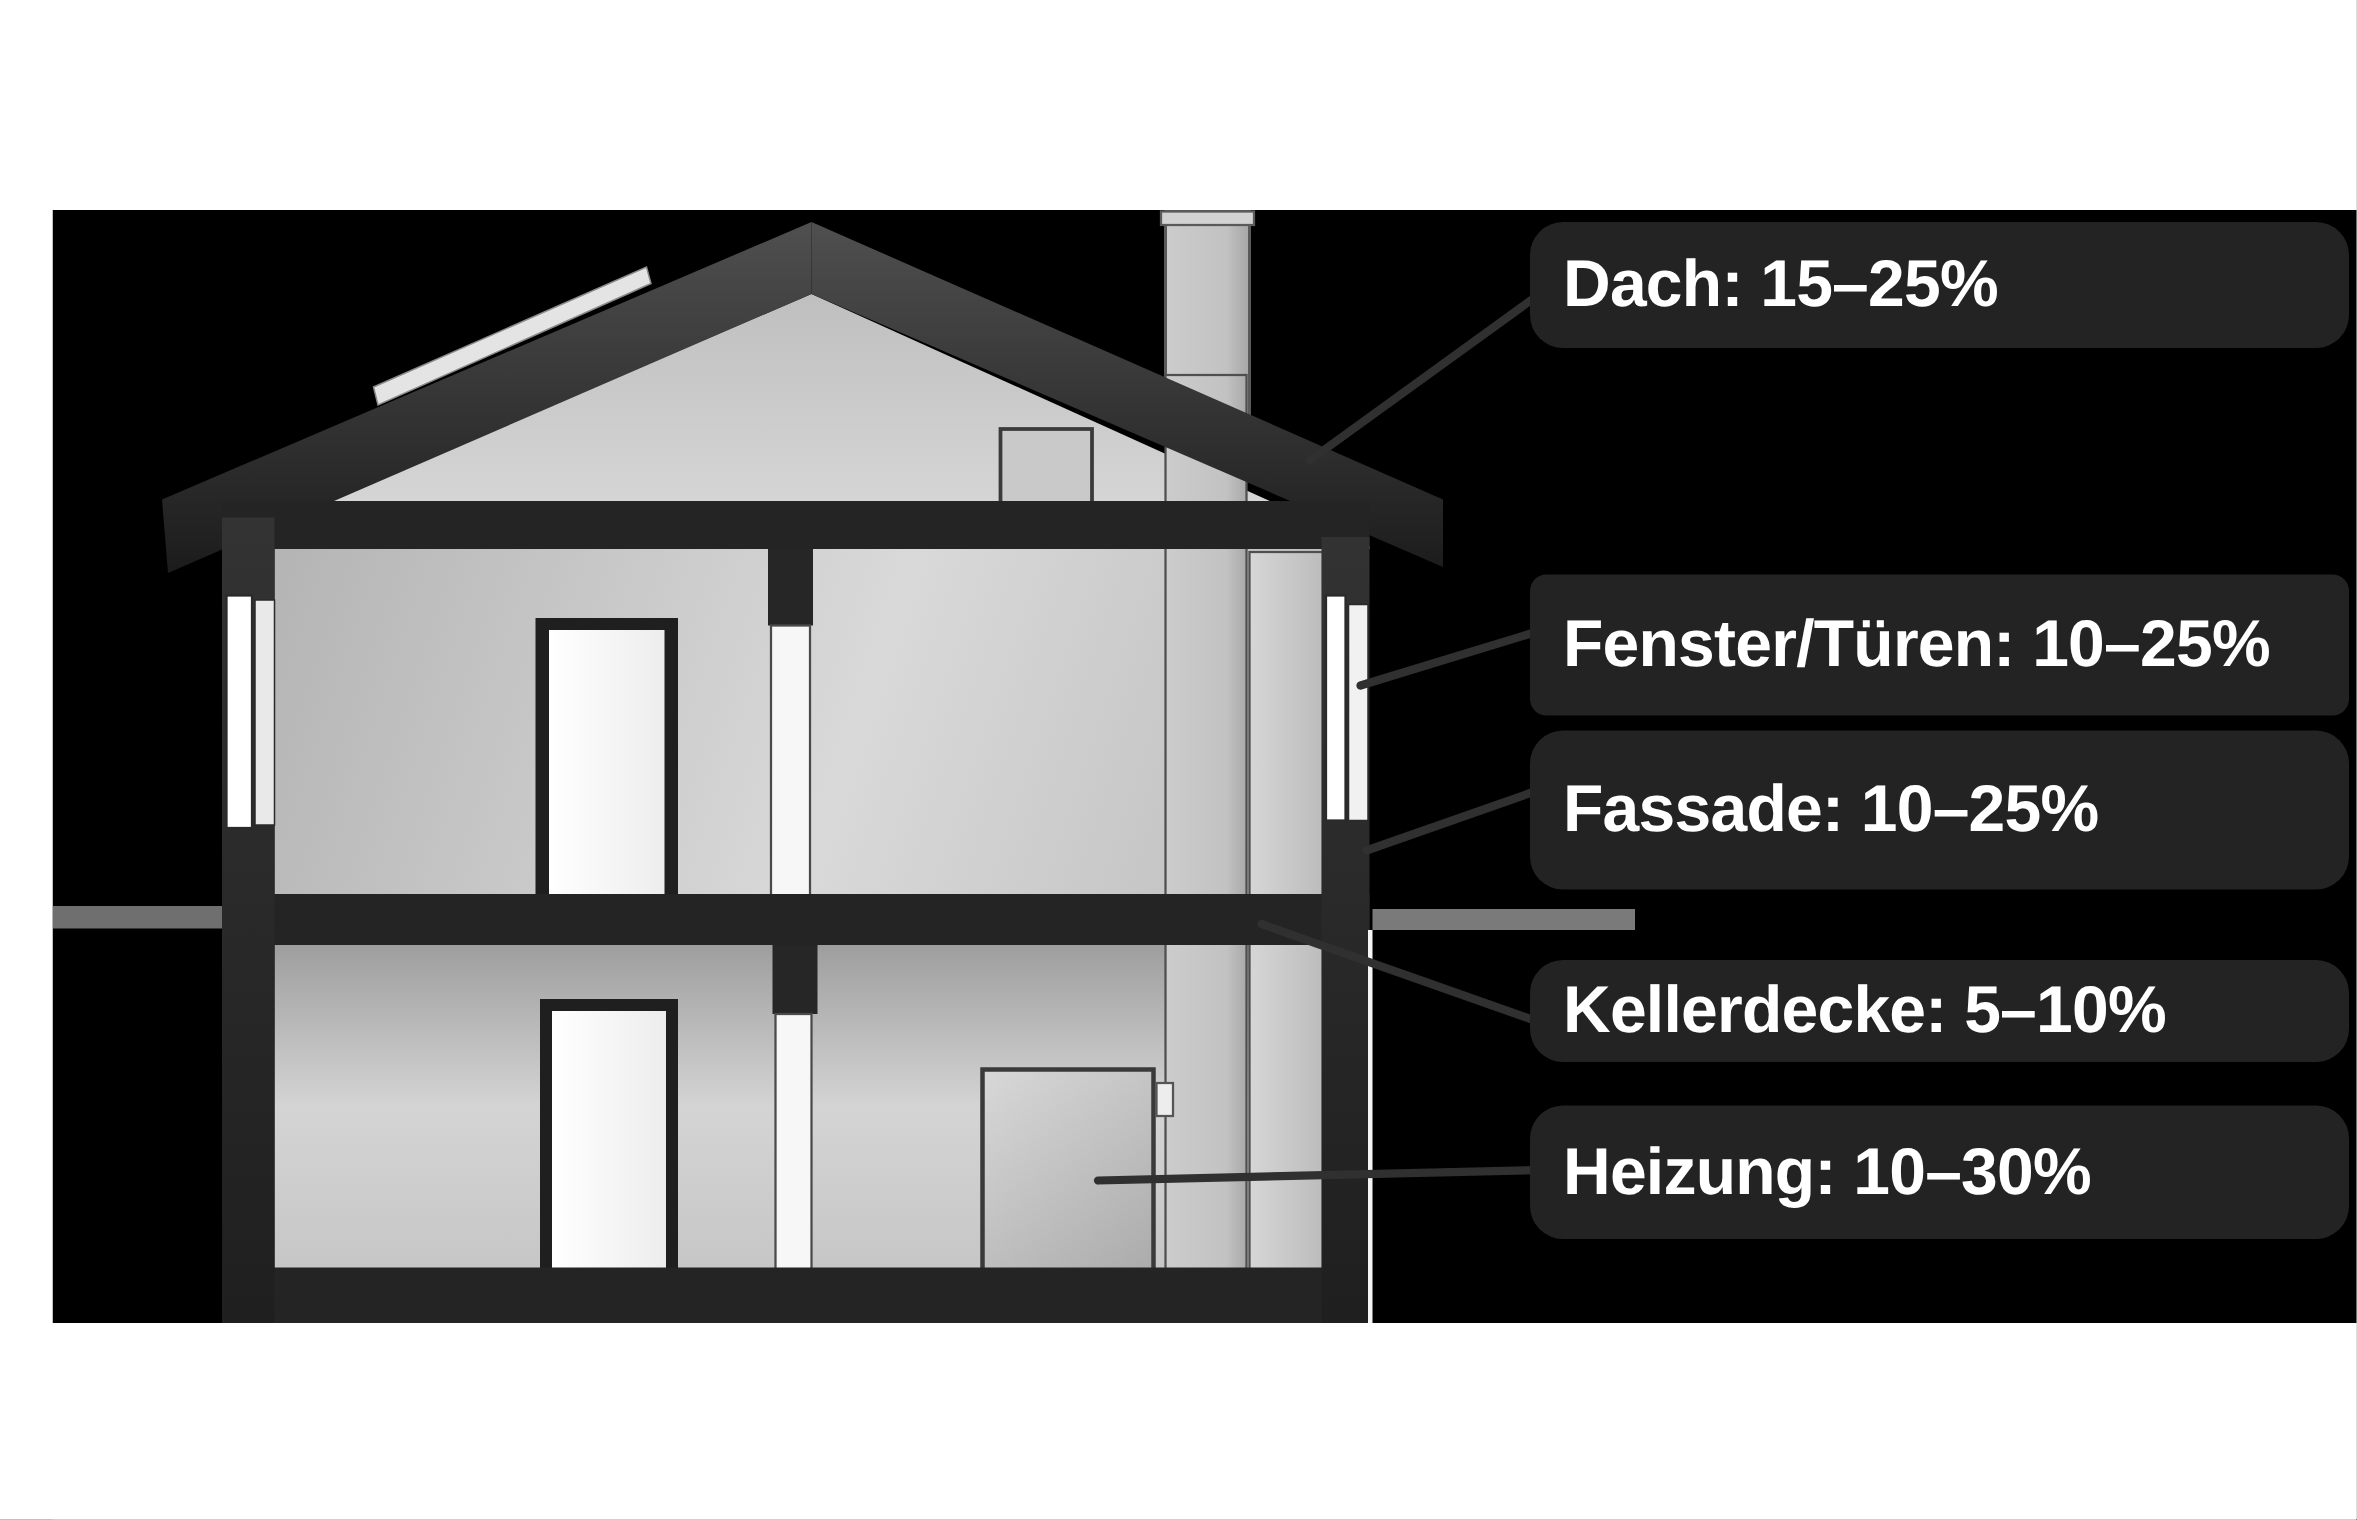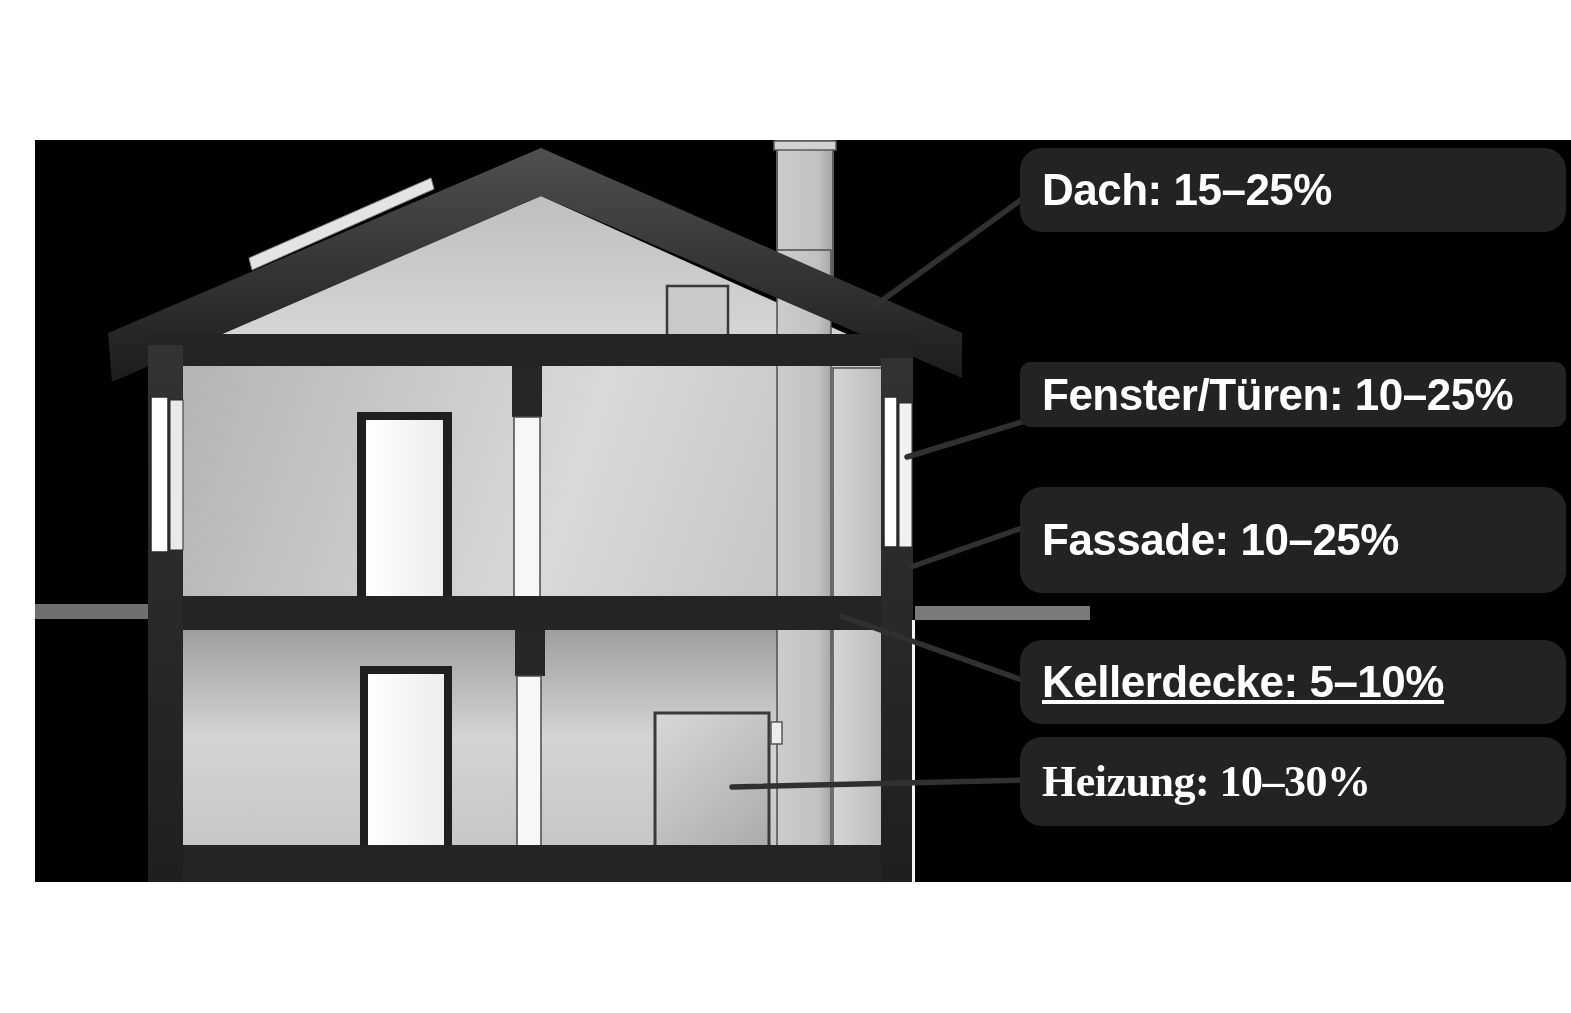--- a/index.html
+++ b/index.html
@@ -42,24 +42,24 @@
     padding-left: 22px;
     box-sizing: border-box;
     color: #ffffff;
     font-weight: bold;
     font-size: 44px;
     letter-spacing: -0.5px;
     white-space: nowrap;
     z-index: 5;
   }
   .callout-dach        { top: 148px; height: 84px; }
-  .callout-fenster     { top: 362px; height: 65px; border-radius: 11px; }
+  .callout-fenster     { top: 383px; height: 94px; border-radius: 11px; }
   .callout-fassade     { top: 487px; height: 106px; }
-  .callout-kellerdecke { top: 640px; height: 84px; text-decoration: underline; }
-  .callout-heizung     { top: 737px; height: 89px; font-family: Liberation Serif, serif; }
+  .callout-kellerdecke { top: 640px; height: 68px; }
+  .callout-heizung     { top: 737px; height: 89px; }
 </style>
 </head>
 <body>
 
 <div class="stage">
 
   <div class="panel"></div>
 
   <svg class="art" viewBox="0 0 1571 1013" aria-hidden="true">
     <defs>

